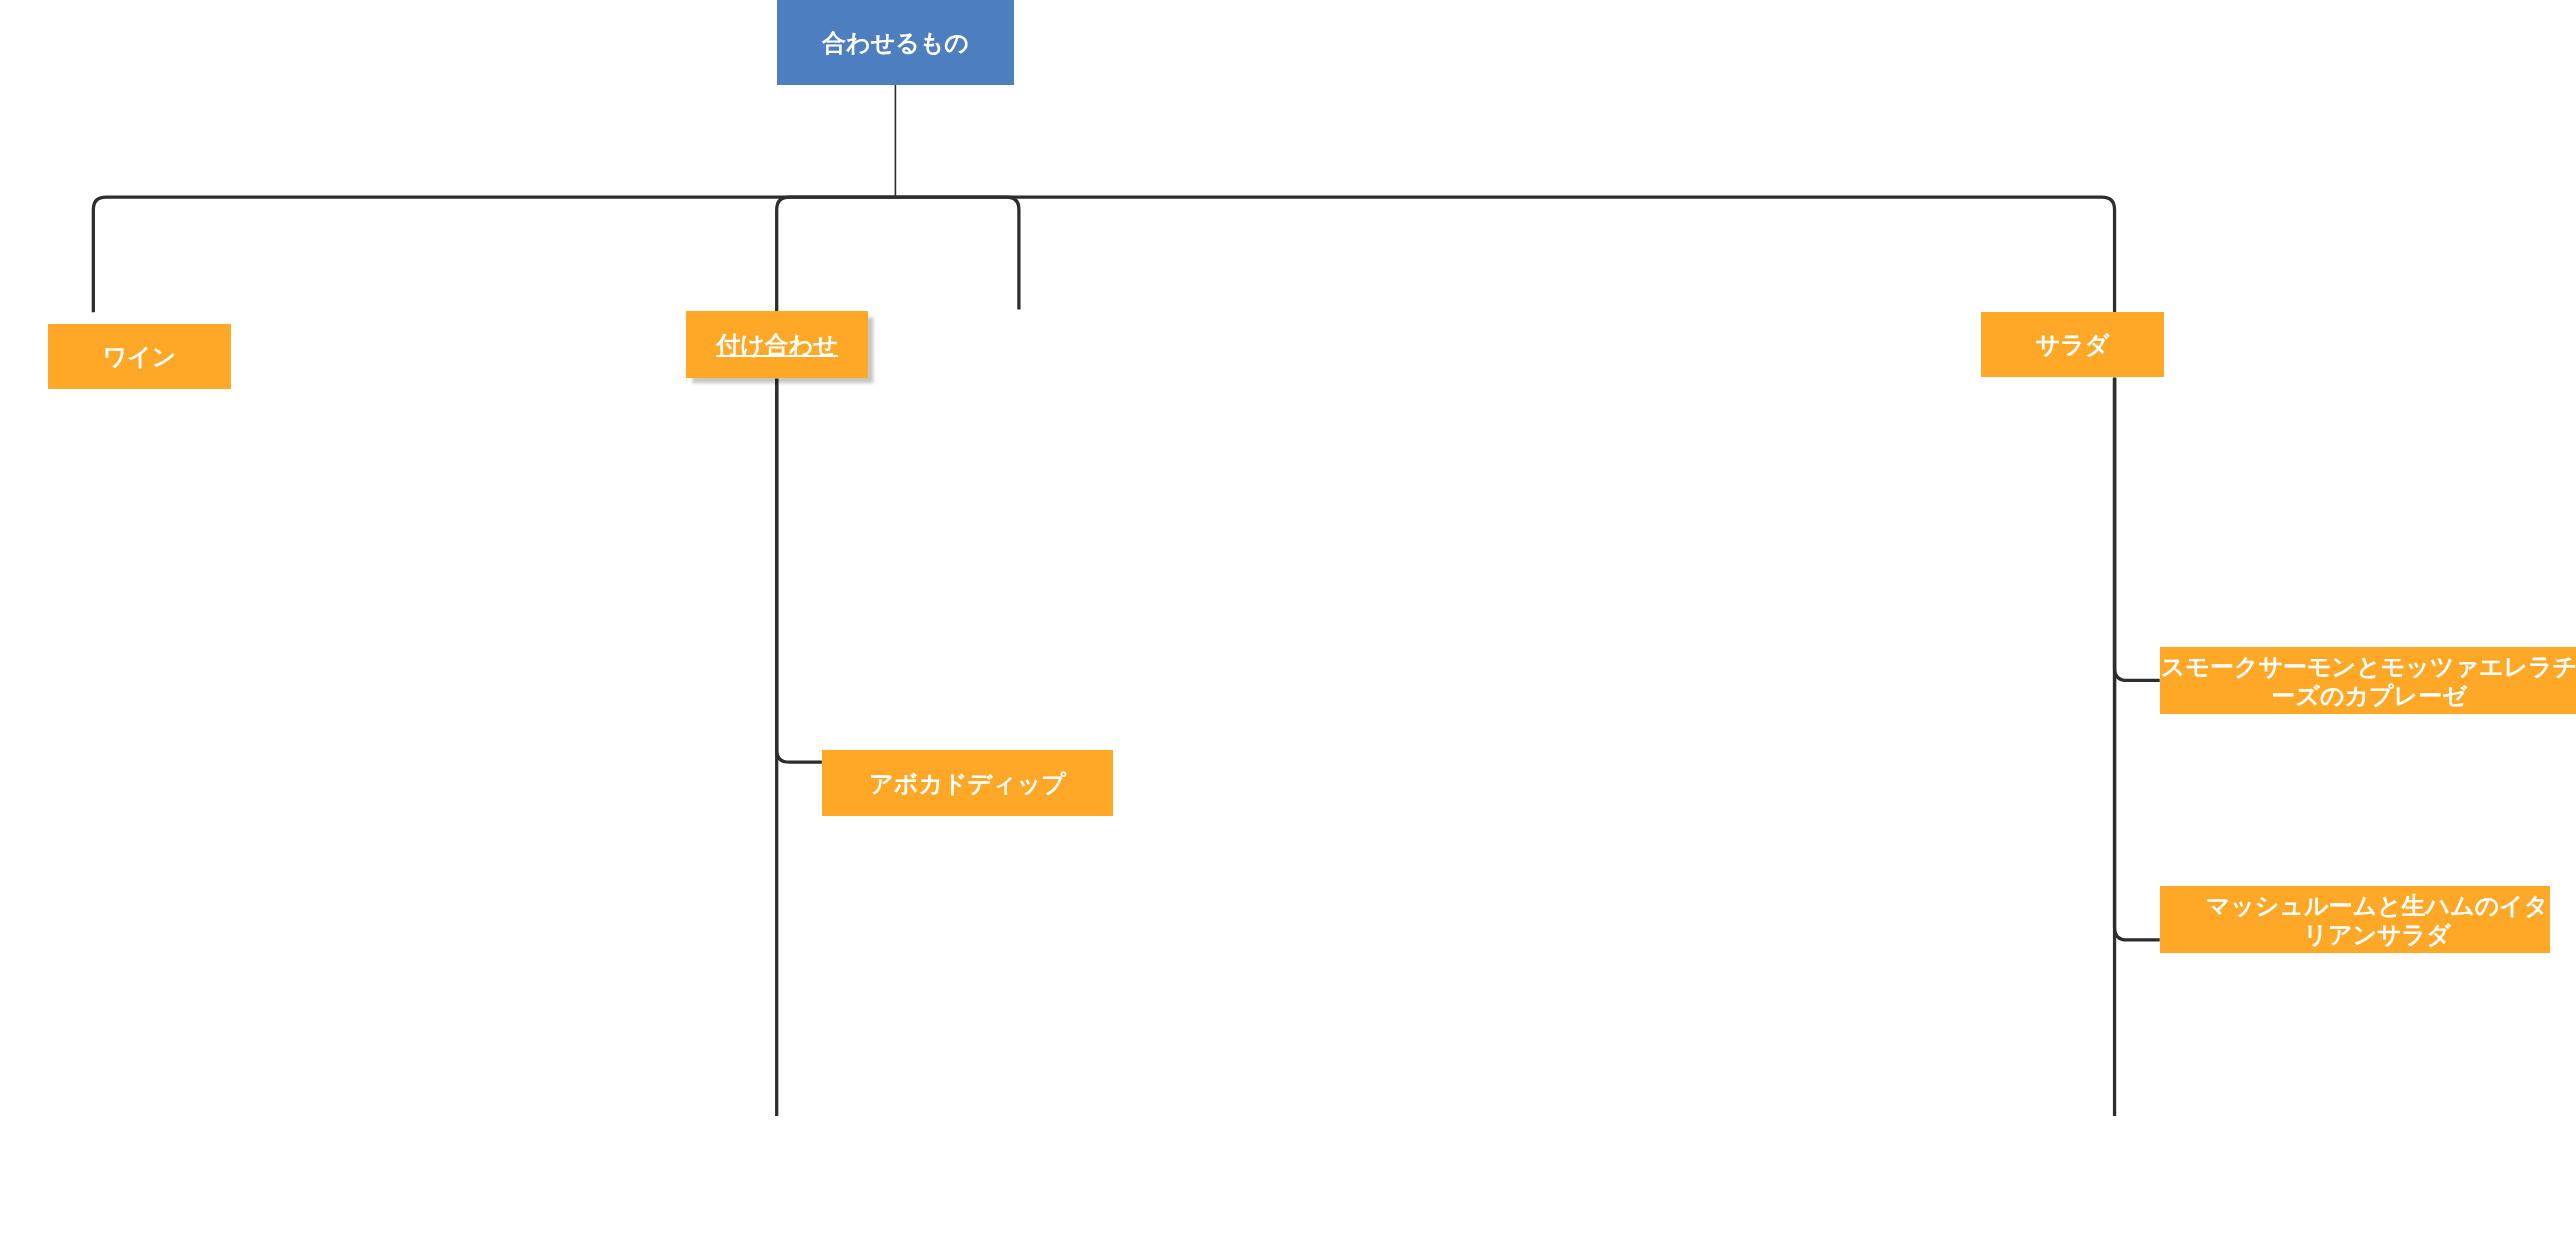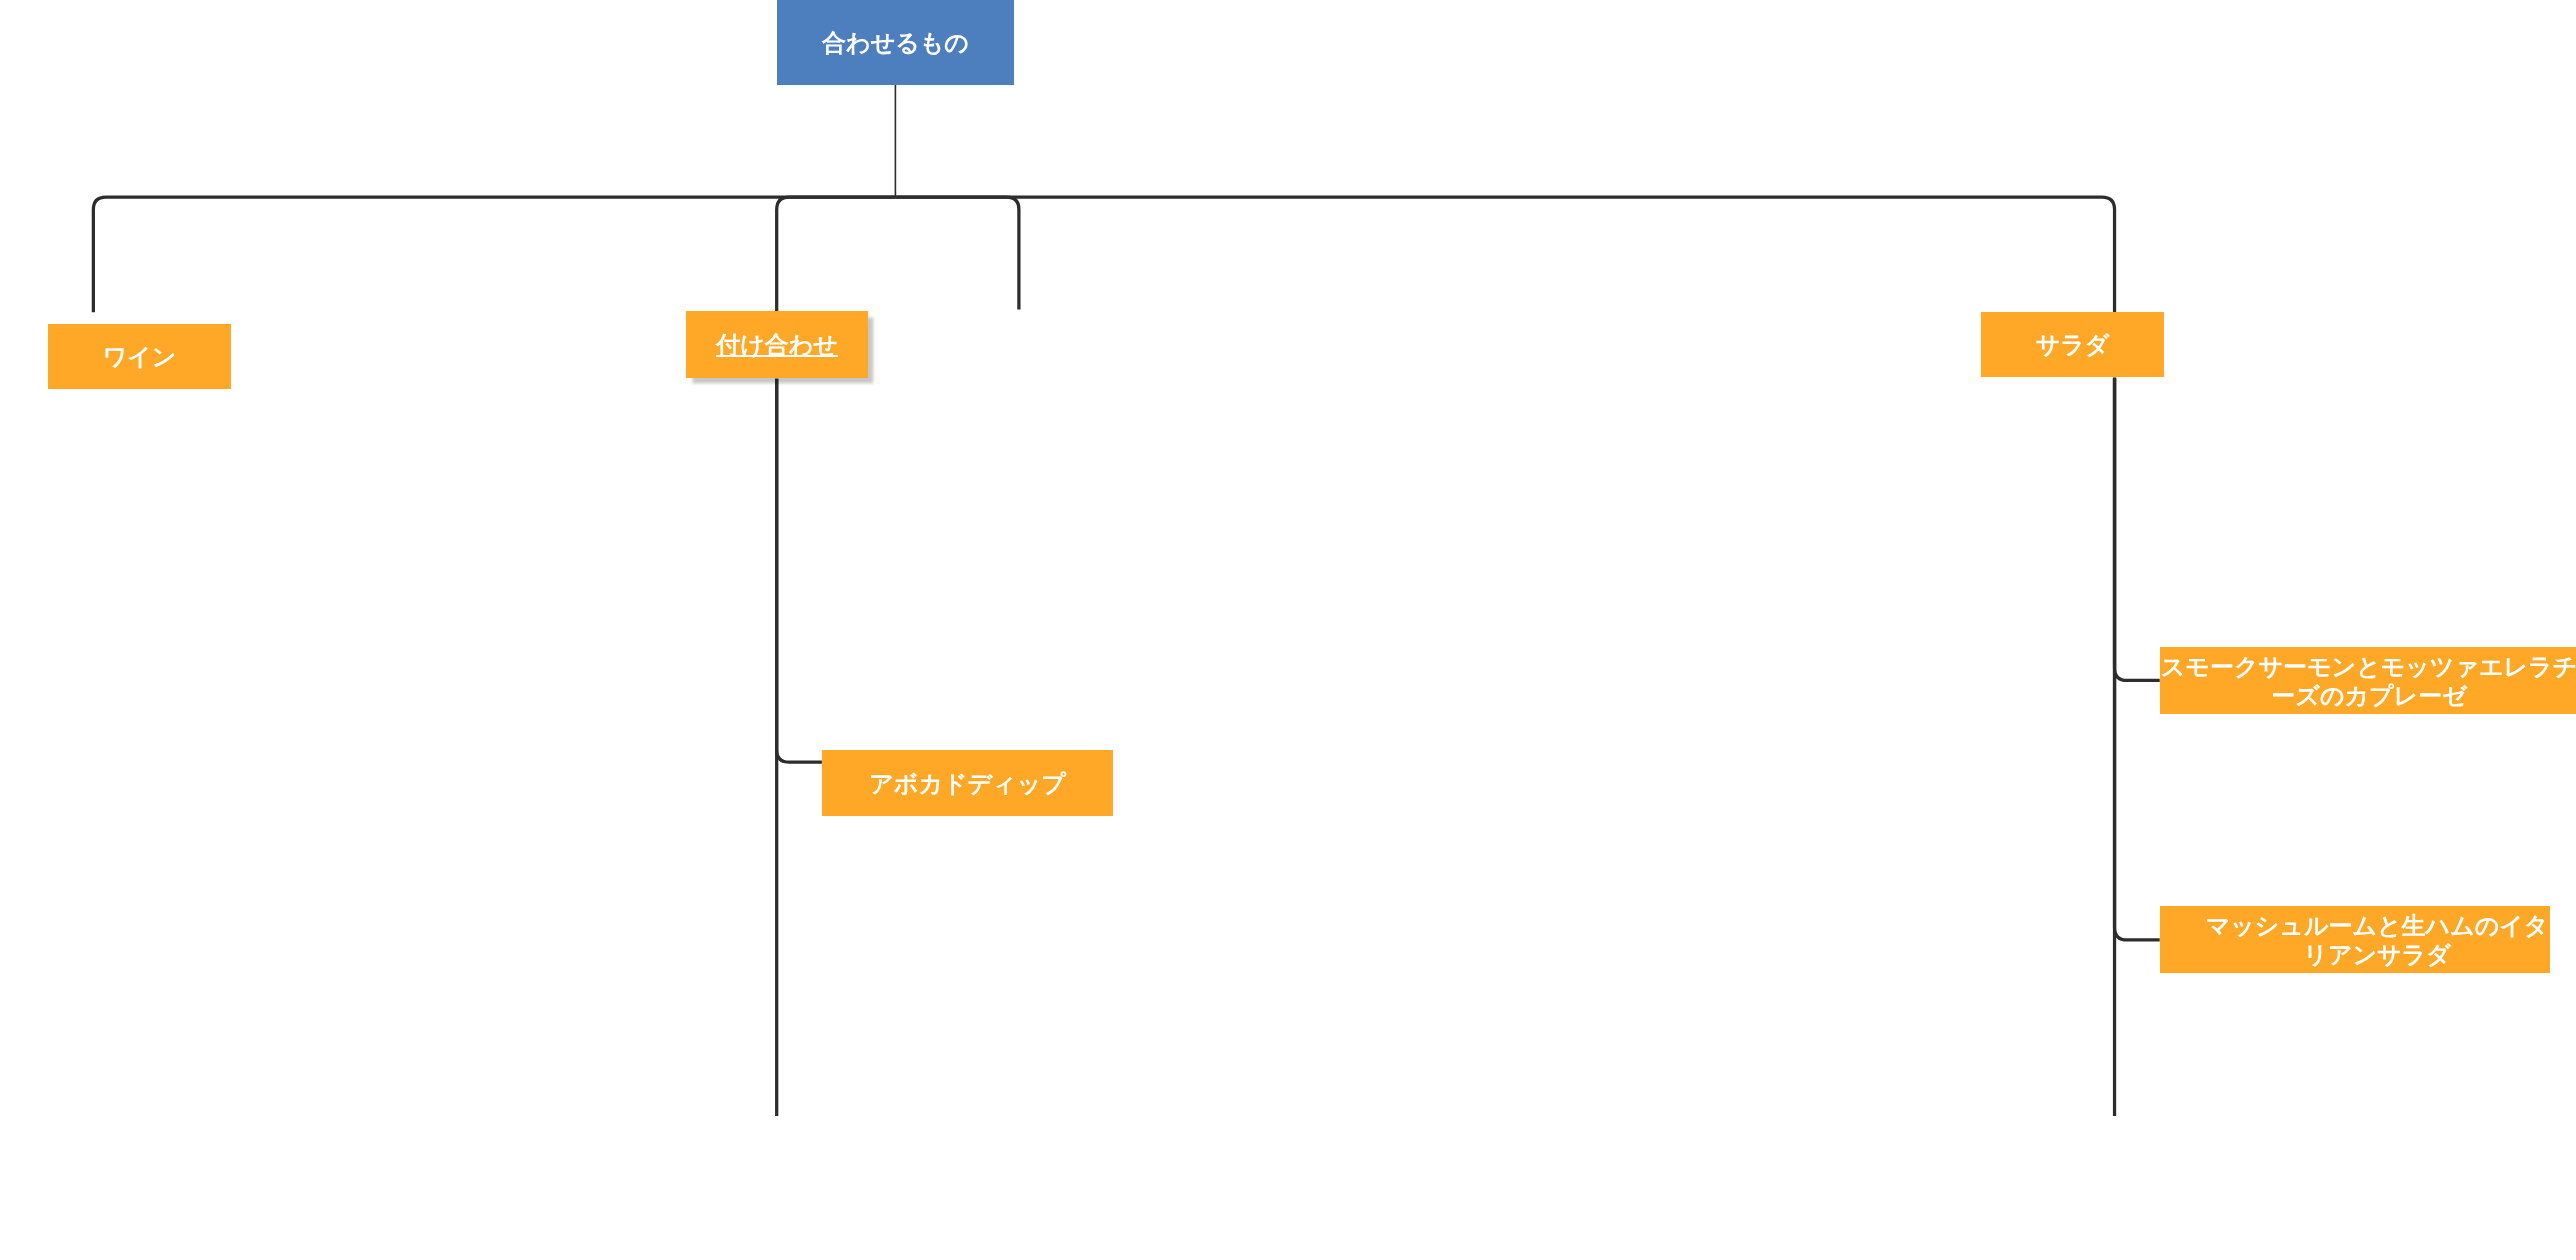--- a/index.html
+++ b/index.html
@@ -50,21 +50,21 @@
     cursor: default;
   }
   .node.root { background: var(--root-fill); }
   #node-root          { left: 777px;  top: 0;      width: 237px; height: 85px; }
   #node-wine          { left: 0;      top: 324px;  width: 183px; height: 65px; margin-left: 48px; }
   #node-sides         { left: 686px;  top: 311px;  width: 182px; height: 67px;
                         box-shadow: 5.8px 5.8px 2.9px rgba(0,0,0,0.22); text-decoration: underline; }
   #node-salad         { left: 1981px; top: 312px;  width: 183px; height: 65px; }
   #node-avocado-dip   { left: 822px;  top: 750px;  width: 291px; height: 66px; }
   #node-caprese       { left: 2160px; top: 647px;  width: 418px; height: 67px; }
-  #node-italian-salad { left: 2160px; top: 906px;  width: 390px; height: 67px; padding-left: 44px; }
+  #node-italian-salad { left: 2160px; top: 886px;  width: 390px; height: 67px; padding-left: 44px; }
   #node-untitled      { left: 2145px; top: 1192px; width: 181px; height: 68px; }
 </style>
 </head>
 <body>
 
 <div class="canvas">
 
   <svg class="edges" xmlns="http://www.w3.org/2000/svg" viewBox="0 0 2680 1311">
     <path class="edge thin" d="M931.5 88 V205"></path>
     <path class="edge" d="M931.5 205 H110 Q97 205 97 218 V325"></path>

